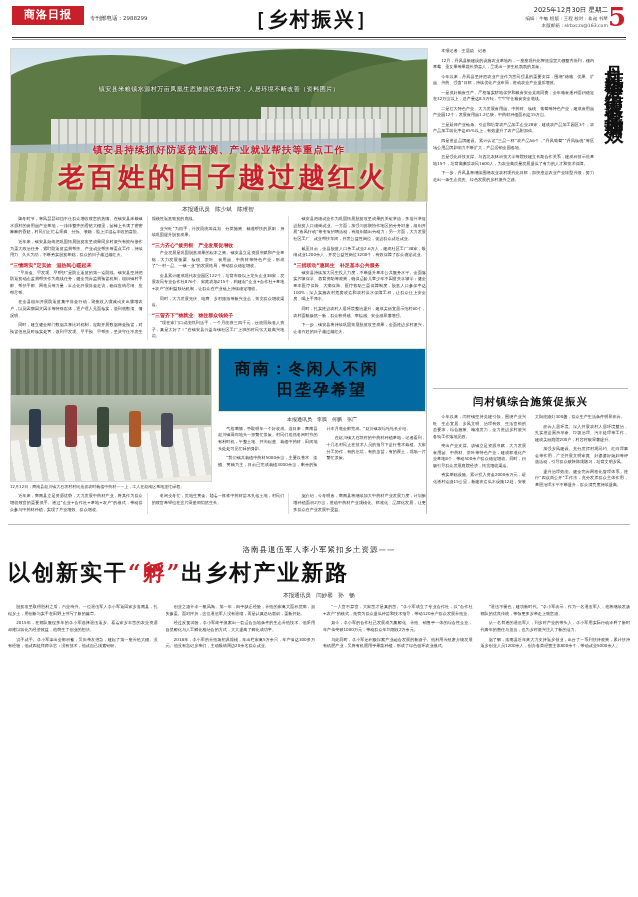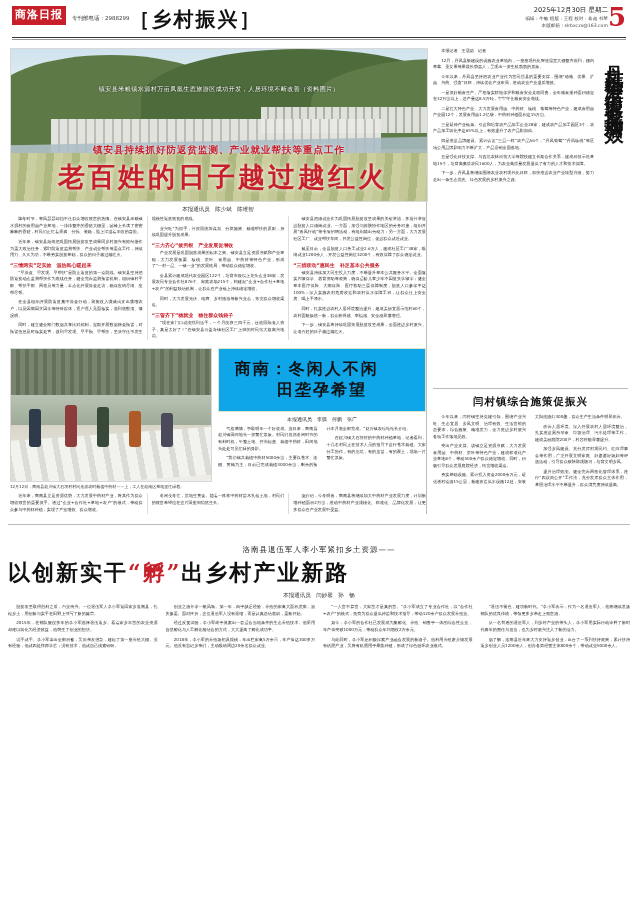--- a/index.html
+++ b/index.html
@@ -10,25 +10,25 @@
     color:#1a1a1a;
     overflow:hidden;
   }
   .page{position:relative;width:638px;height:897px;box-sizing:border-box;padding:0 8px;}
 
   
   .masthead{display:flex;align-items:flex-start;justify-content:space-between;padding:6px 4px 2px 4px;}
   .mh-left{display:flex;align-items:flex-start;gap:6px;}
   .logo-box{
     background:#c8202a;color:#fff;font-weight:bold;font-size:11px;
-    padding:3px 3px;line-height:1.15;letter-spacing:1px;
+    padding:3px 12px;line-height:1.15;letter-spacing:1px;
     writing-mode:horizontal-tb;
   }
   .mh-sub{font-size:5.5px;color:#333;margin-top:9px;line-height:1.3;}
-  .mh-center{flex:1;}
+  .mh-center{text-align:center;flex:1;}
   .mh-title{font-family:"DejaVu Serif","Liberation Serif",serif;font-size:20px;font-weight:bold;letter-spacing:2px;color:#111;}
   .mh-right{text-align:right;min-width:150px;}
   .mh-date{font-size:6.5px;color:#222;margin-bottom:1px;}
   .mh-meta{font-size:4.6px;color:#444;line-height:1.45;}
   .mh-pageno{font-size:26px;font-weight:bold;color:#c8202a;line-height:0.9;font-family:"DejaVu Serif","Liberation Serif",serif;}
   .mh-rightwrap{display:flex;align-items:flex-start;justify-content:flex-end;}
   .rule{border:0;border-top:1.2px solid #333;margin:2px 4px 0 4px;}
   .rule-thin{border:0;border-top:0.6px solid #999;margin:1px 4px 4px 4px;}
 
   
@@ -94,21 +94,21 @@
   .f1{left:18px;background:#2e3b4a;}
   .f2{left:54px;background:#8d3b3b;height:42px;}
   .f3{left:86px;background:#3a4a3a;height:40px;}
   .f4{left:118px;background:#b05a2a;height:36px;}
   .f5{left:150px;background:#4a4a5a;height:34px;}
   .cap2{font-size:4px;color:#333;margin-top:2px;line-height:1.4;}
   .f2-right{flex:1;}
   .f2-head{
     font-family:"DejaVu Serif","Liberation Serif",serif;
     font-size:16px;font-weight:bold;letter-spacing:2px;color:#111;text-align:center;
-    background:#0ea5e9;padding:10px 4px;border:1px solid #dfe6c8;
+    background:#0369a1;padding:10px 4px;border:1px solid #dfe6c8;
   }
   .f2-by{font-size:5px;text-align:center;color:#333;margin:4px 0 4px 0;}
 
   
   .rc-divider{border:0;border-top:0.8px solid #bbb;margin:8px 0 6px 0;}
   .rc-head2{font-size:10.5px;font-weight:bold;color:#111;text-align:center;letter-spacing:1px;margin:2px 0 5px 0;font-family:"DejaVu Serif","Liberation Serif",serif;}
 
   
   .bottom{margin-top:10px;border-top:0.8px solid #bbb;padding-top:20px;}
   .bt-shoulder{font-size:7.5px;text-align:center;color:#222;letter-spacing:1px;margin-bottom:3px;}

